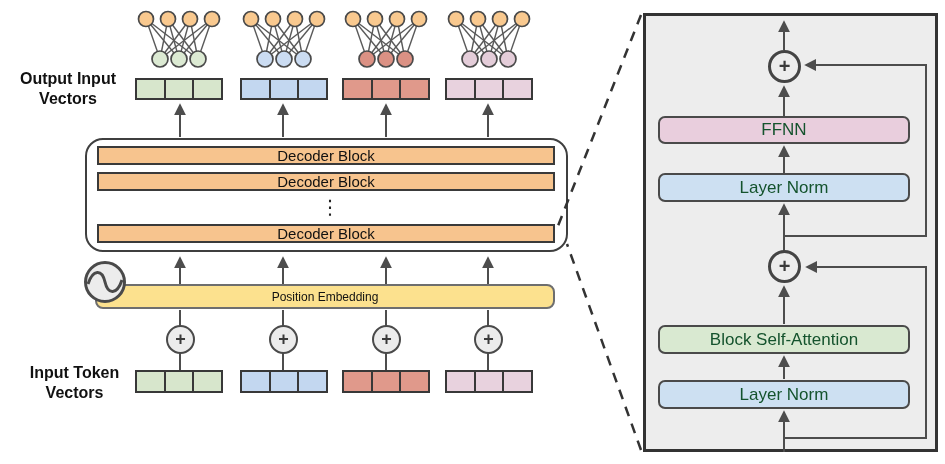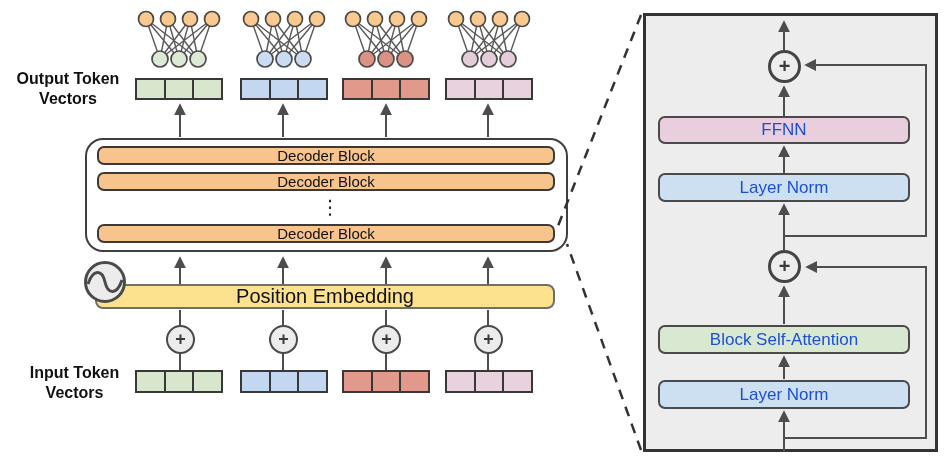--- a/index.html
+++ b/index.html
@@ -6,33 +6,33 @@
   .stage{position:relative;width:945px;height:464px;background:#fff;
          font-family:"Liberation Sans",sans-serif;overflow:hidden;}
   .stage *, .stage{box-sizing:border-box;}
   .abs{position:absolute;}
   .lbl{width:136px;text-align:center;font-weight:bold;font-size:16px;line-height:1.25;color:#111;}
   .vec{display:flex;border:2px solid #383838;}
   .vec .cell{flex:1;border-left:2px solid #383838;}
   .vec .cell:first-child{border-left:none;}
   .dec-container{border:2.5px solid #3f3f3f;border-radius:18px;background:#fff;}
   .dec-bar{left:97px;width:458px;height:19px;background:#f7c48e;border:2px solid #3a3a3a;
-           border-radius:7px;display:flex;align-items:center;justify-content:center;
+           border-radius:0;display:flex;align-items:center;justify-content:center;
            font-size:15px;color:#111;}
   .ellipsis{font-size:20px;color:#222;line-height:1;}
   .pos-bar{left:95px;top:284px;width:460px;height:25px;background:#fce18e;border:2px solid #6e6e6e;
            border-radius:8px;display:flex;align-items:center;justify-content:center;
-           font-size:20px;color:#111;}
+           font-size:12px;color:#111;}
   .plus{border-radius:50%;display:flex;align-items:center;justify-content:center;
         color:#3a3a3a;font-weight:bold;}
   .plus-sm{width:29px;height:29px;border:2.5px solid #4a4a4a;background:#ececec;font-size:18px;top:325px;}
   .plus-lg{width:33px;height:33px;border:3px solid #444;background:#ededed;font-size:20px;left:768px;}
   .panel{left:643px;top:13px;width:295px;height:439px;background:#ededed;border:3px solid #333;}
   .pbox{left:658px;width:252px;border:2px solid #4a4a4a;border-radius:7px;display:flex;
-        align-items:center;justify-content:center;font-size:17px;color:#1d4ed8;}
+        align-items:center;justify-content:center;font-size:17px;color:#14532d;}
   svg.wires{position:absolute;left:0;top:0;pointer-events:none;}
 </style>
 </head>
 <body>
 
 <div class="stage">
 
   <div class="abs panel"></div>
   <div class="abs dec-container" style="left:85px;top:138px;width:483px;height:114px;"></div>
 
@@ -99,21 +99,21 @@
       <path d="M784 236 H926 V65 H806" marker-end="url(#ah)"></path>
       <path d="M784 438 H926 V267 H807" marker-end="url(#ah)"></path>
     </g>
 
     <g stroke="#333" stroke-width="2.5" stroke-dasharray="10 8" fill="none">
       <line x1="641" y1="15" x2="558" y2="226"></line>
       <line x1="641" y1="450" x2="567" y2="244"></line>
     </g>
   </svg>
 
-  <div class="abs lbl" style="left:0;top:69px;">Output Token Vectors</div>
+  <div class="abs lbl" style="left:0;top:69px;">Output Input Vectors</div>
   <div class="abs lbl" style="left:0;top:363px;padding-left:13px;">Input Token Vectors</div>
 
   <div class="abs vec" style="left:135px;top:78px;width:88px;height:22px;background:#d7e6cc;">
       <div class="cell"></div>
       <div class="cell"></div>
       <div class="cell"></div>
     </div>
   <div class="abs vec" style="left:240px;top:78px;width:88px;height:22px;background:#c3d7f0;">
       <div class="cell"></div>
       <div class="cell"></div>

